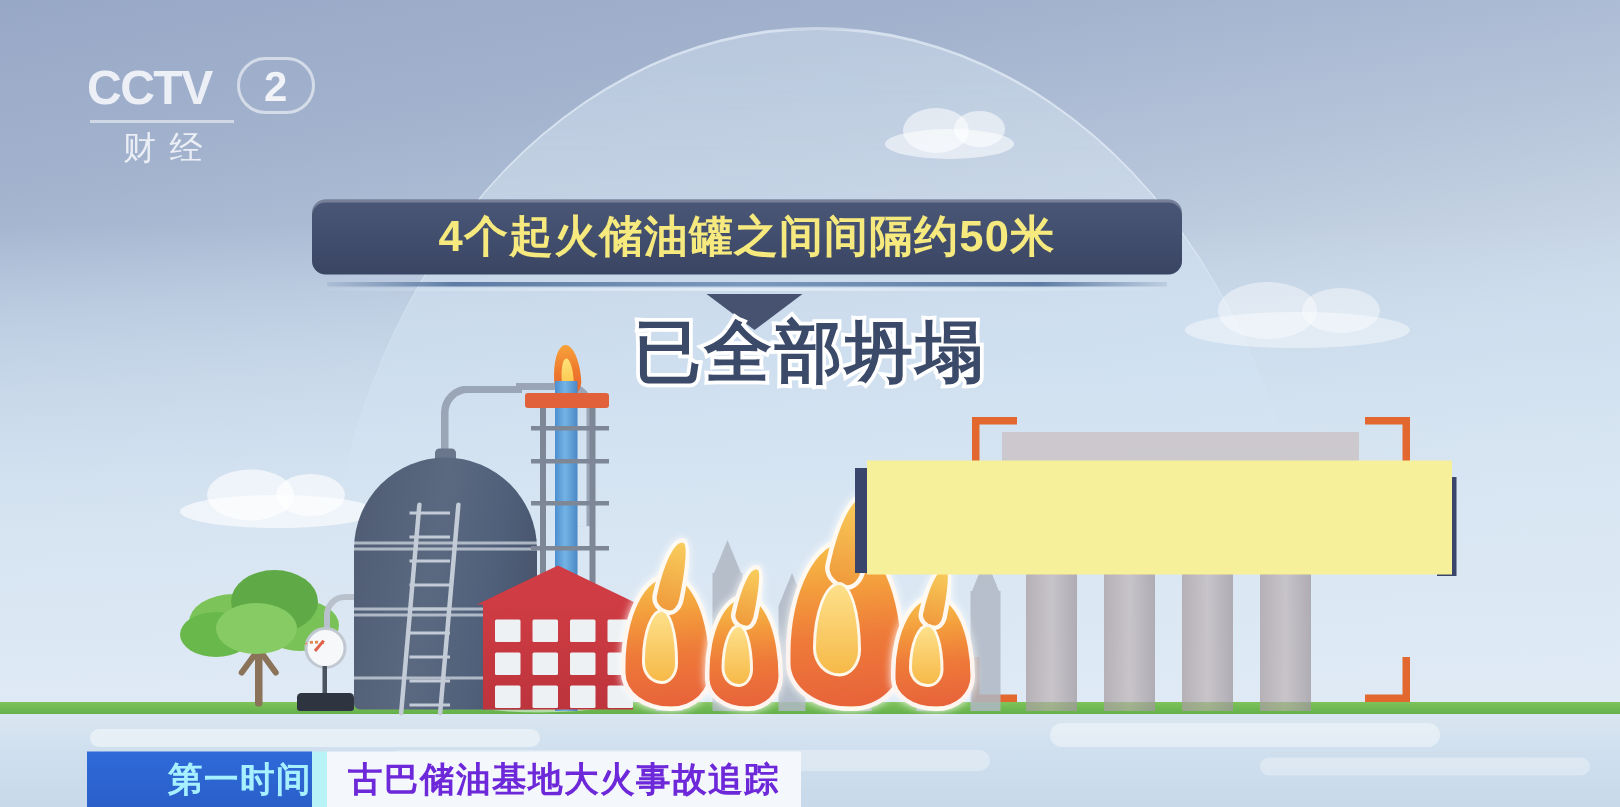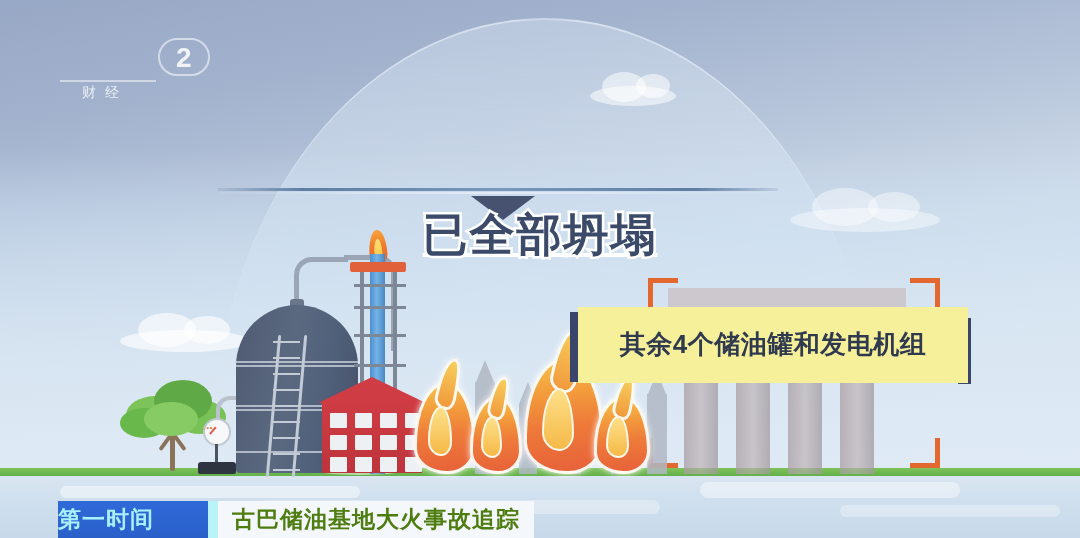--- a/index.html
+++ b/index.html
@@ -248,21 +248,20 @@
 
   
   .subtitle {
     position: absolute; left: 0; right: 0; top: 205px;
     text-align: center;
     font-size: 45px; font-weight: bold;
     color: #3b4a69;
     letter-spacing: 2px;
     -webkit-text-stroke: 5px #ffffff;
     paint-order: stroke fill;
-    text-decoration: underline;
   }
 
   
   .callout-barL {
     position: absolute; left: 570px; top: 312px; width: 13px; height: 70px;
     background: #39456a;
   }
   .callout-barR {
     position: absolute; left: 958px; top: 318px; width: 13px; height: 66px;
     background: #39456a;
@@ -291,49 +290,49 @@
   .cctv2 .num {
     position: absolute; left: 118px; top: 2px;
     font-size: 28px; font-weight: bold; color: rgba(255,255,255,0.92);
   }
   .cctv2 .uline {
     position: absolute; left: 2px; top: 40px; width: 96px; height: 2px;
     background: rgba(255,255,255,0.55);
   }
   .cctv2 .sub {
     position: absolute; left: 24px; top: 44px;
-    font-size: 14px; letter-spacing: 9px; color: rgba(255,255,255,0.85);
+    font-size: 22px; letter-spacing: 9px; color: rgba(255,255,255,0.85);
   }
 
   
   .watermark { position: absolute; left: 862px; top: 38px; width: 200px; height: 62px; opacity: .55; }
   .watermark .hd {
     position: absolute; left: 46px; top: -4px;
     font-size: 38px; color: rgba(255,255,255,0.45); letter-spacing: 2px; font-weight: bold;
   }
   .watermark .dom {
     position: absolute; left: 0; top: 20px;
     font-size: 32px; font-weight: bold; color: rgba(255,255,255,0.9); letter-spacing: -1px;
   }
 
   
   .newsbar { position: absolute; left: 58px; top: 501px; height: 37px; display: flex; }
   .newsbar .tag {
     width: 150px; height: 37px;
     background: linear-gradient(180deg, #2f6ad9 0%, #2a5fc9 100%);
-    display: flex; align-items: center; justify-content: flex-start;
+    display: flex; align-items: center; justify-content: flex-end;
   }
   .newsbar .tag-text { color: #a7f0ff; font-size: 23px; font-weight: bold; letter-spacing: 1px; }
   .newsbar .sep { width: 10px; height: 37px; background: #b8f3f7; }
   .newsbar .headline {
     height: 37px; padding: 0 14px;
     background: #f4f7fb;
     display: flex; align-items: center;
   }
-  .newsbar .headline-text { color: #4d7c0f; font-size: 23px; font-weight: bold; letter-spacing: 1px; }
+  .newsbar .headline-text { color: #6d28d9; font-size: 23px; font-weight: bold; letter-spacing: 1px; }
 </style>
 </head>
 <body>
 
 <div id="stage">
 
   <div class="dome"></div>
   <div class="sky-haze"></div>
 
   <div class="cloud cl-a"></div>
@@ -459,33 +458,36 @@
     <div class="outer"></div>
       <div class="tip"></div>
       <div class="inner"></div>
   </div>
   <div class="bigflame" style="left:594px; top:396px; width:56px; height:78px;">
     <div class="outer"></div>
       <div class="tip"></div>
       <div class="inner"></div>
   </div>
 
+  <div class="banner">
+    <span class="banner-text">4个起火储油罐之间间隔约50米</span>
+  </div>
   <div class="banner-rule"></div>
   <div class="banner-rule2"></div>
   <div class="arrow-down"></div>
 
   <div class="subtitle">已全部坍塌</div>
 
   <div class="callout-barL"></div>
   <div class="callout-barR"></div>
   <div class="callout">
-    <span class="callout-line">其余4个储油罐和发电机组</span>
   </div>
 
   <div class="cctv2">
+    <span class="word">CCTV</span>
     <div class="pill"></div>
     <span class="num">2</span>
     <div class="uline"></div>
     <span class="sub">财经</span>
   </div>
 
   <div class="watermark">
   </div>
 
   <div class="newsbar">

